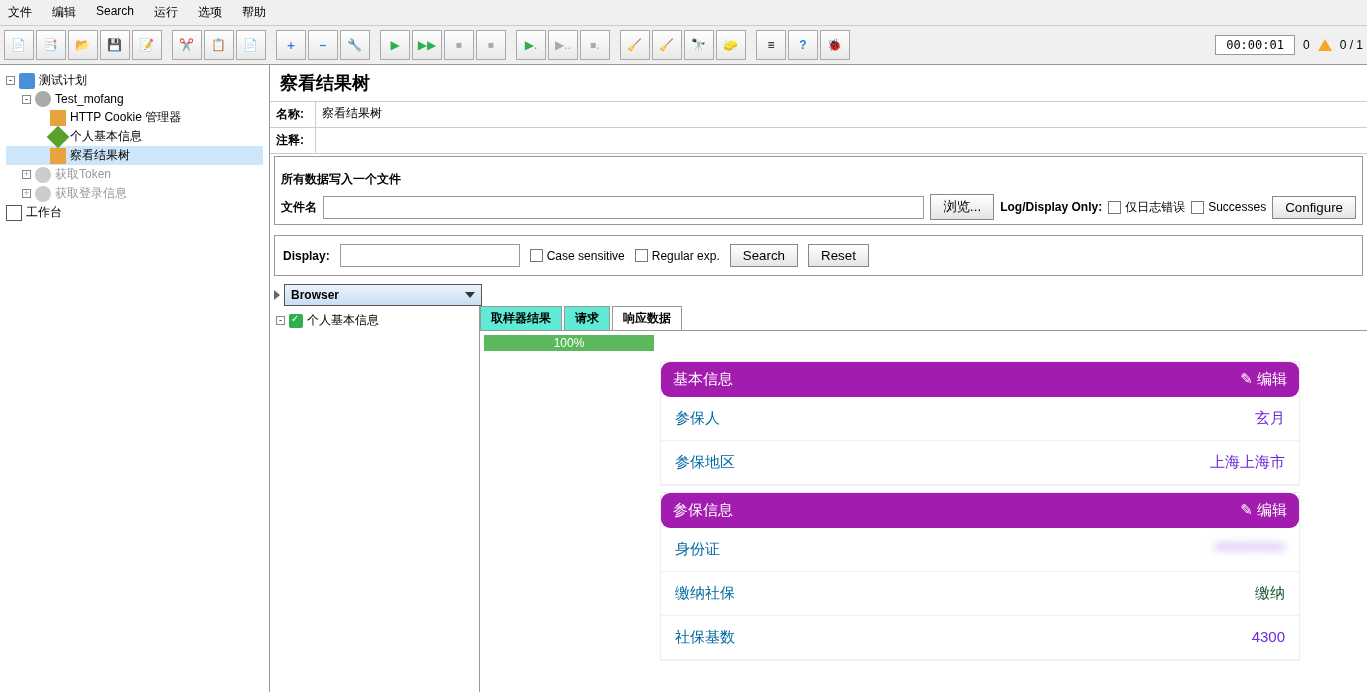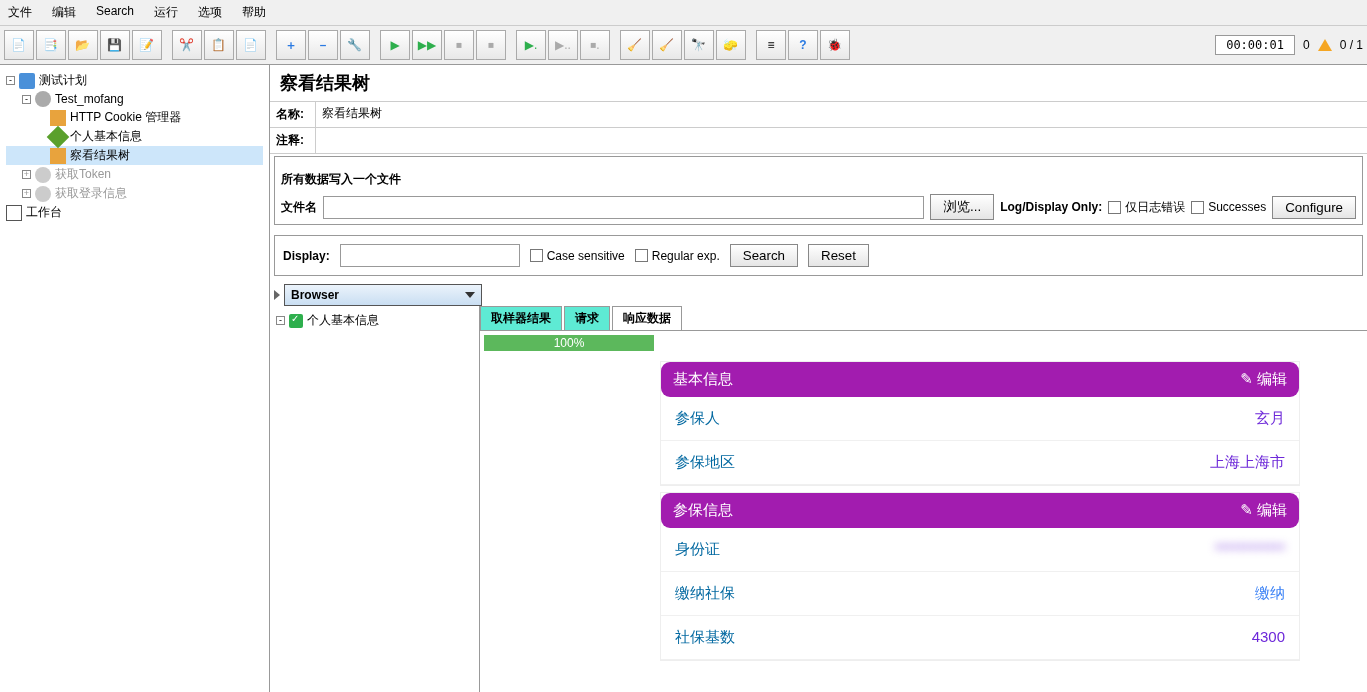--- a/index.html
+++ b/index.html
@@ -52,21 +52,21 @@
 .tab{border:1px solid #999;border-bottom:none;padding:3px 10px;margin-right:2px;background:#5eead4;cursor:pointer;font-weight:bold;}
 .tab.active{background:#fff;}
 .progress{background:#5cb85c;color:#fff;text-align:center;font-size:12px;padding:1px 0;width:170px;margin:4px;}
 .resp-body{flex:1;overflow:auto;padding:0 0 0 0;}
 .card{margin:6px 0 0 180px;width:640px;border:1px solid #eee;}
 .card-head{background:#a21caf;color:#fff;padding:8px 12px;display:flex;justify-content:space-between;align-items:center;font-size:15px;border-radius:9px;}
 .edit-ico::before{content:"✎ ";}
 .card-row{display:flex;justify-content:space-between;padding:12px 14px;border-bottom:1px solid #f0f0f0;font-size:15px;}
 .card-row .lbl{color:#0369a1;}
 .card-row .val{color:#6d28d9;}
-.card-row .val.green{color:#3b82f6;}
+.card-row .val.green{color:#14532d;}
 .annotation{color:#ff0000;font-size:16px;position:relative;}
 .blurred{filter:blur(4px);color:#ccc;}
 .triangle-toggle{width:0;height:0;border-top:5px solid transparent;border-bottom:5px solid transparent;border-left:6px solid #666;display:inline-block;}
 </style>
 </head>
 <body>
 
 <div class="menubar">
   <span>文件</span>
   <span>编辑</span>

